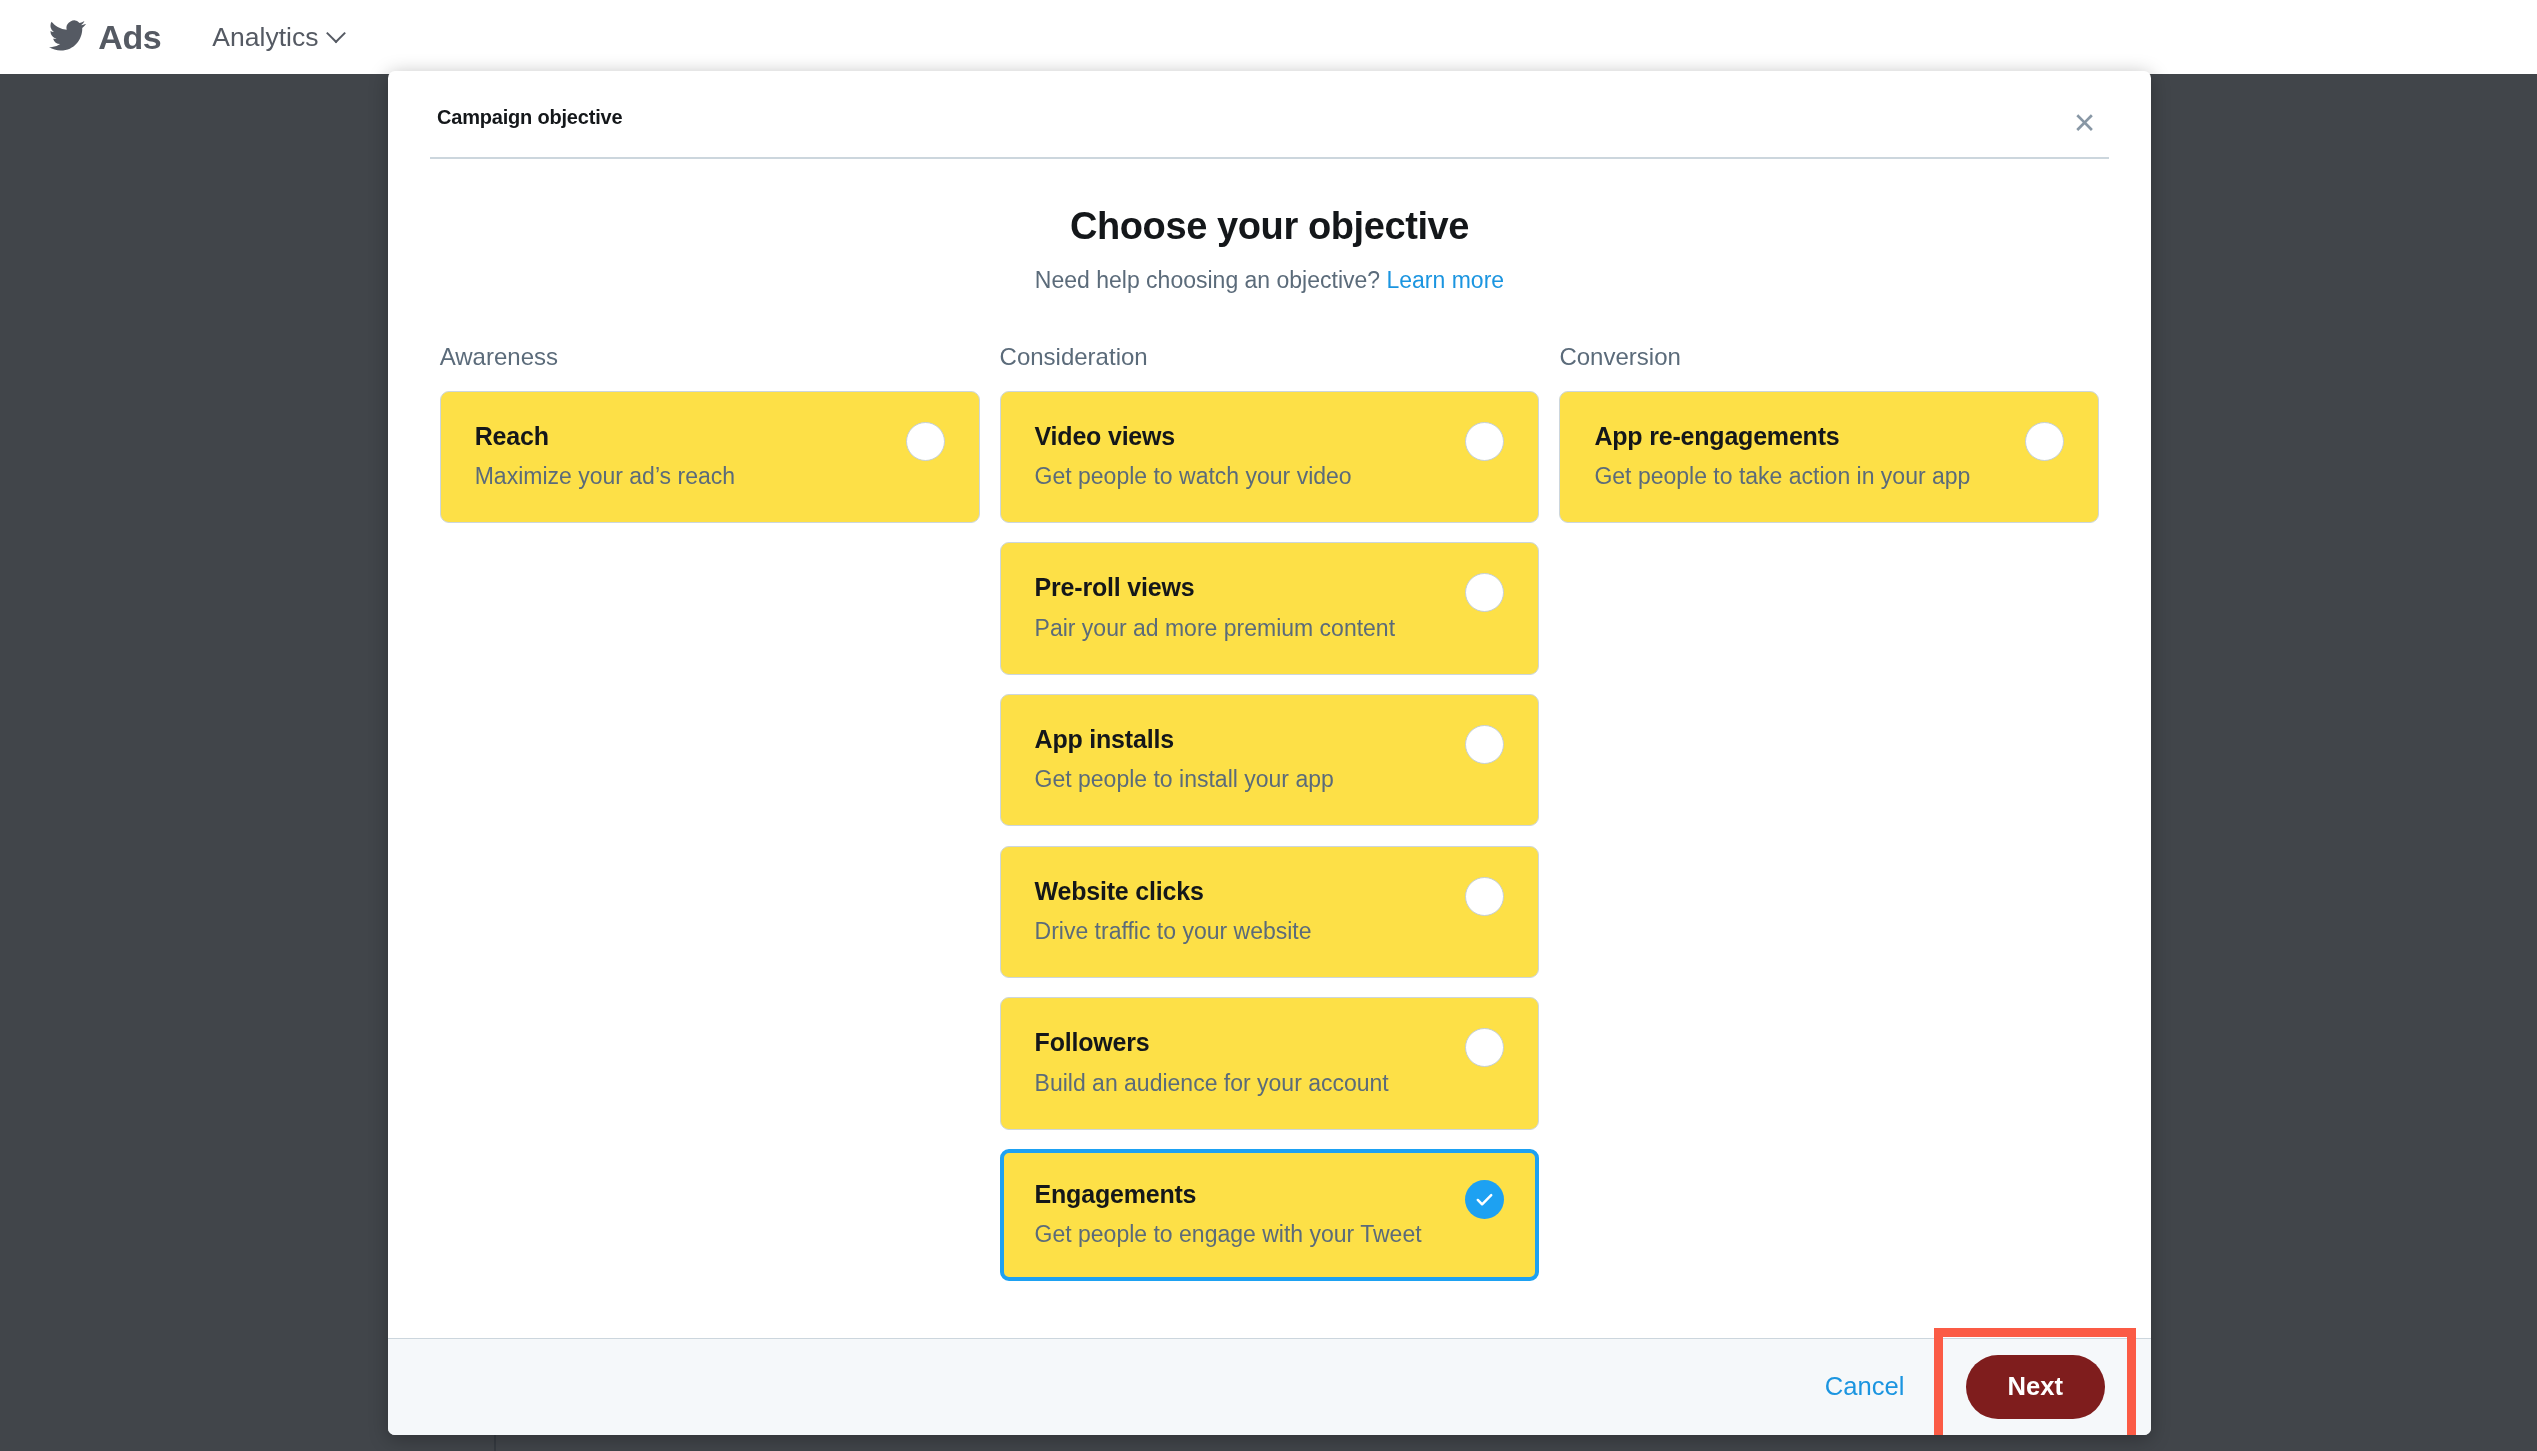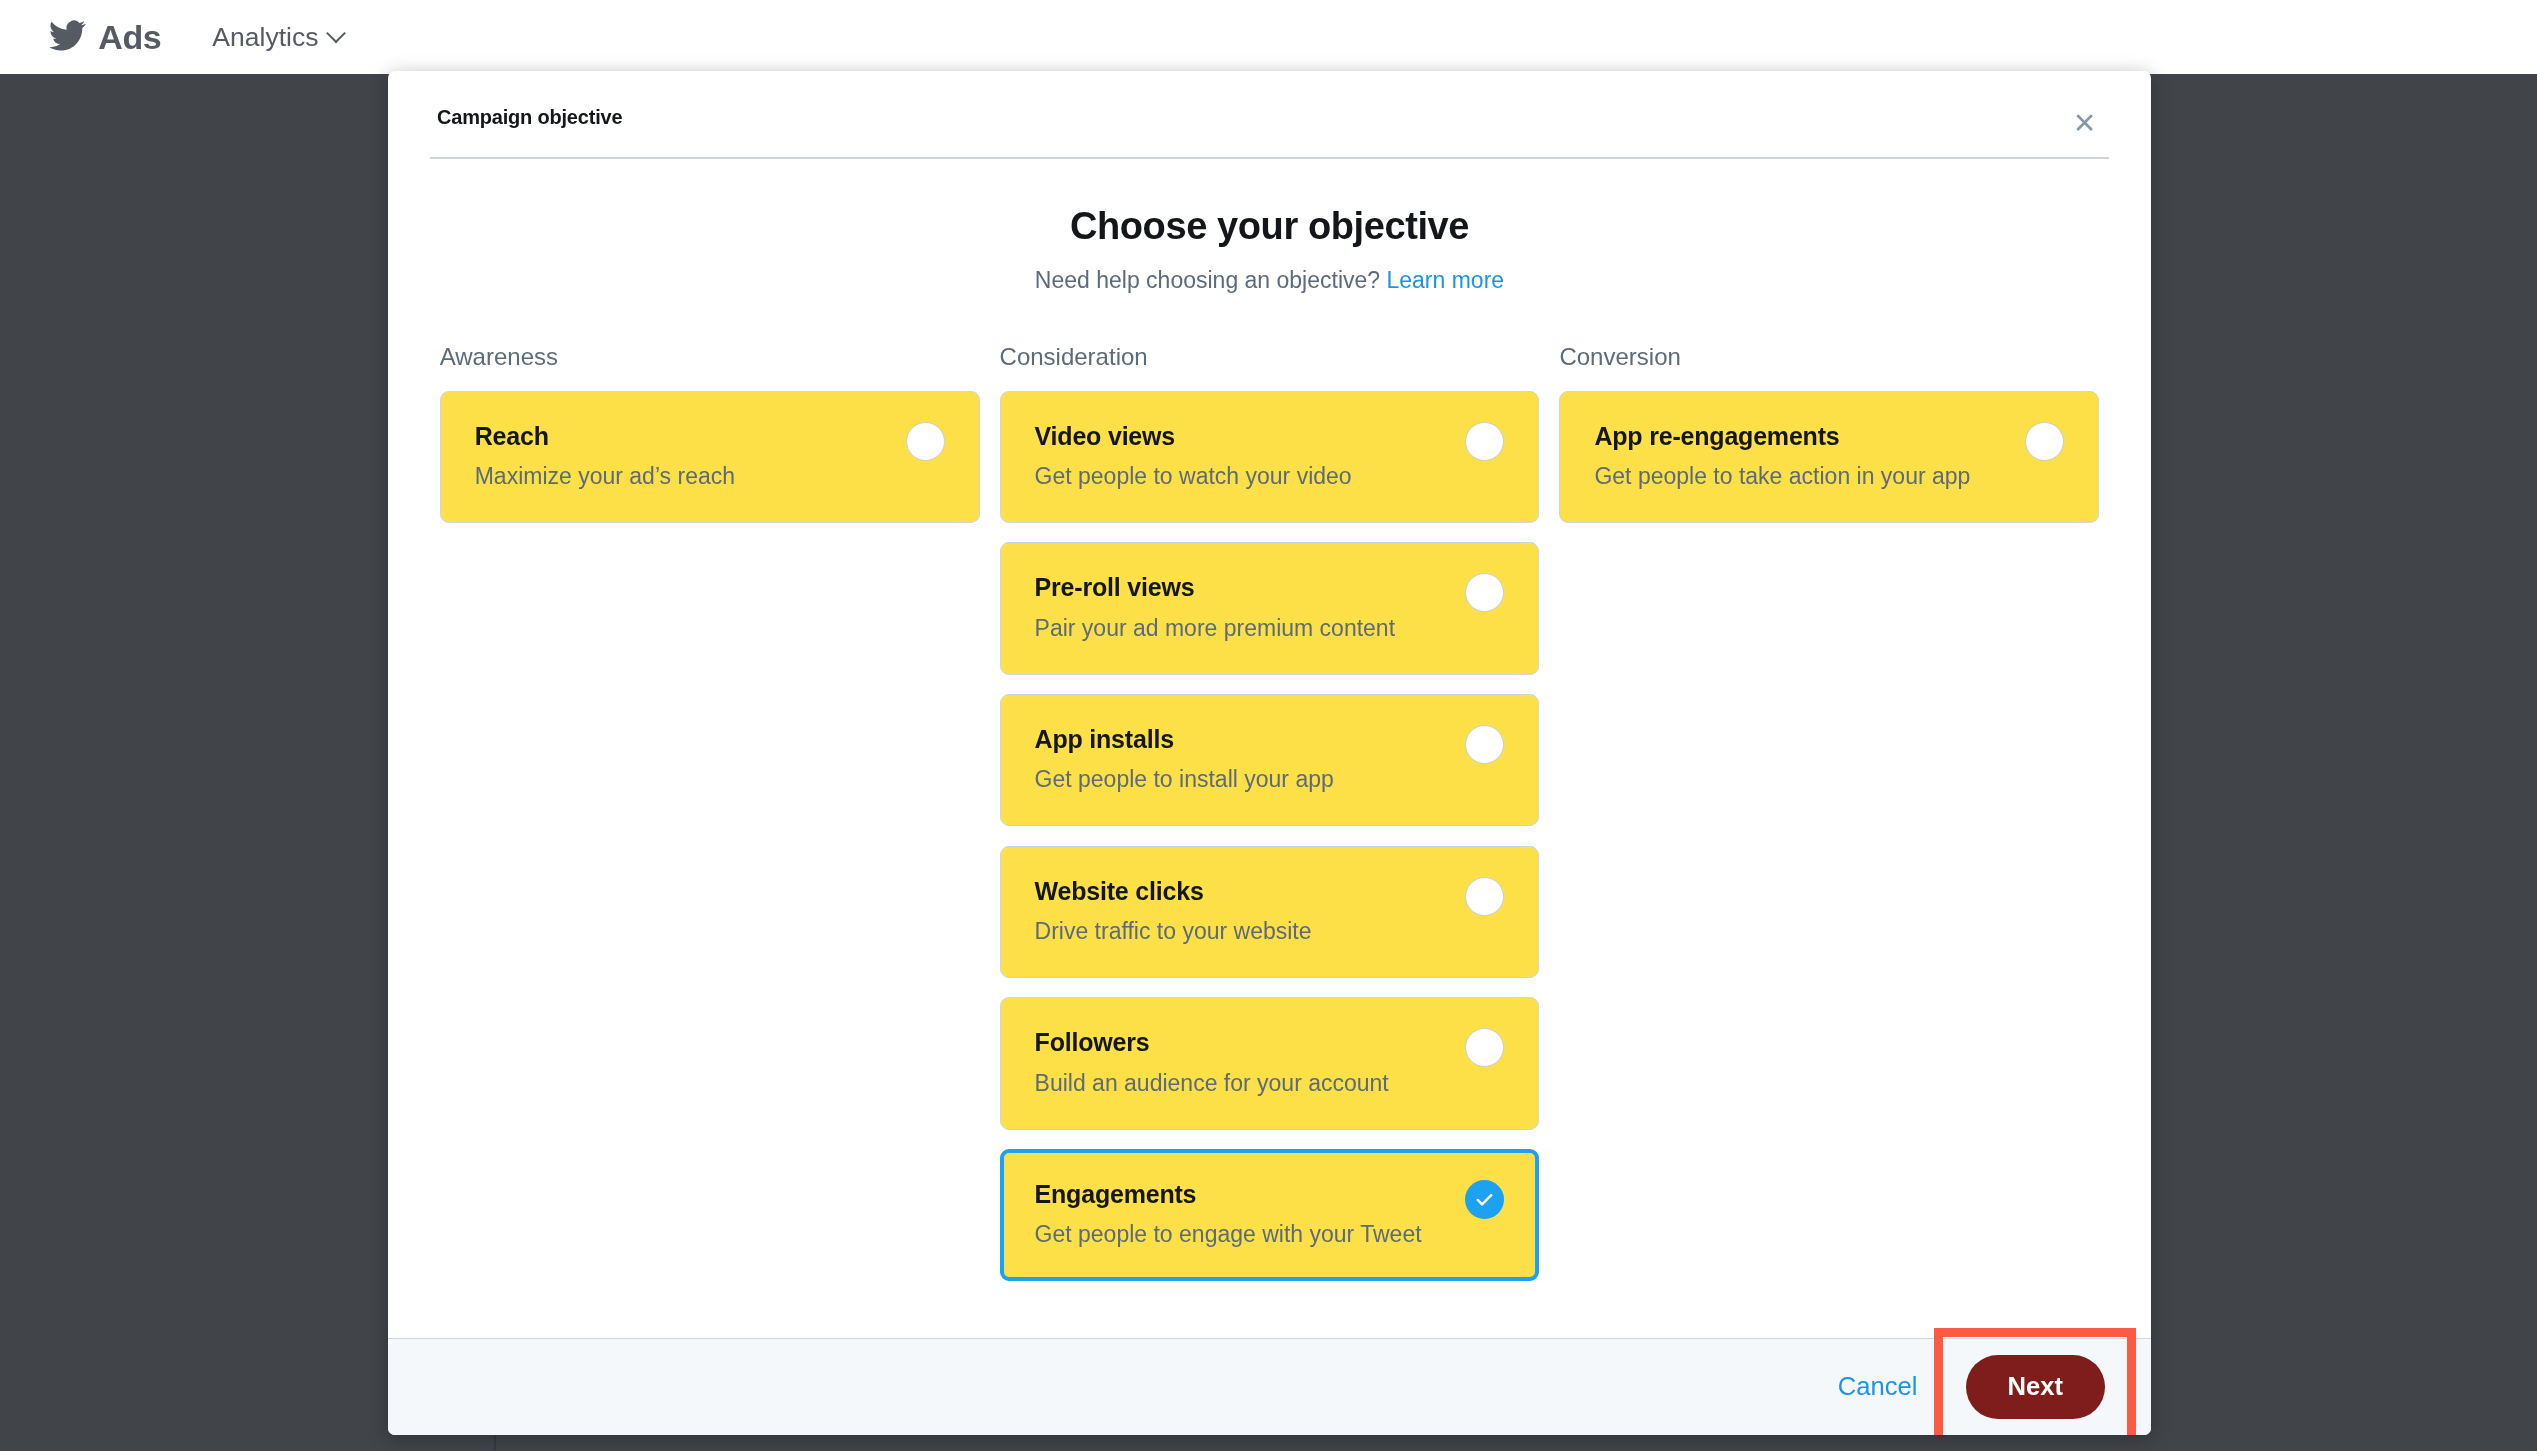--- a/index.html
+++ b/index.html
@@ -183,21 +183,21 @@
 
   
   .modal-footer {
     background: #f5f8fa;
     border-top: 1.8px solid #ccd6dd;
     height: 97px;
     display: flex;
     align-items: center;
     justify-content: flex-end;
     padding-right: 46px;
-    gap: 48px;
+    gap: 61px;
   }
   .cancel-link {
     font-size: 25.6px;
     color: #1b95e0;
     text-decoration: none;
   }
   .next-wrap { position: relative; }
   .next-btn {
     background: #7f1d1d;
     color: #fff;

